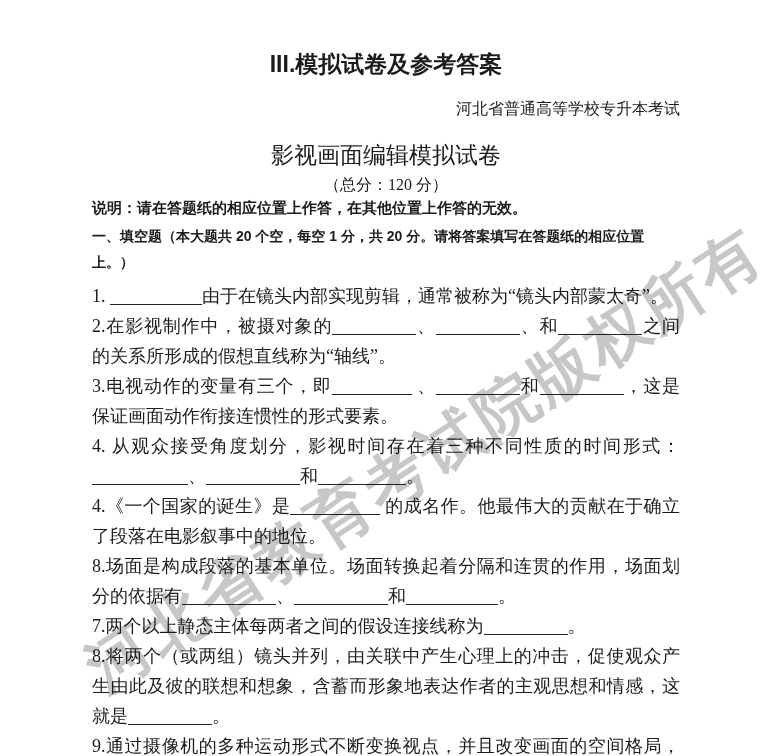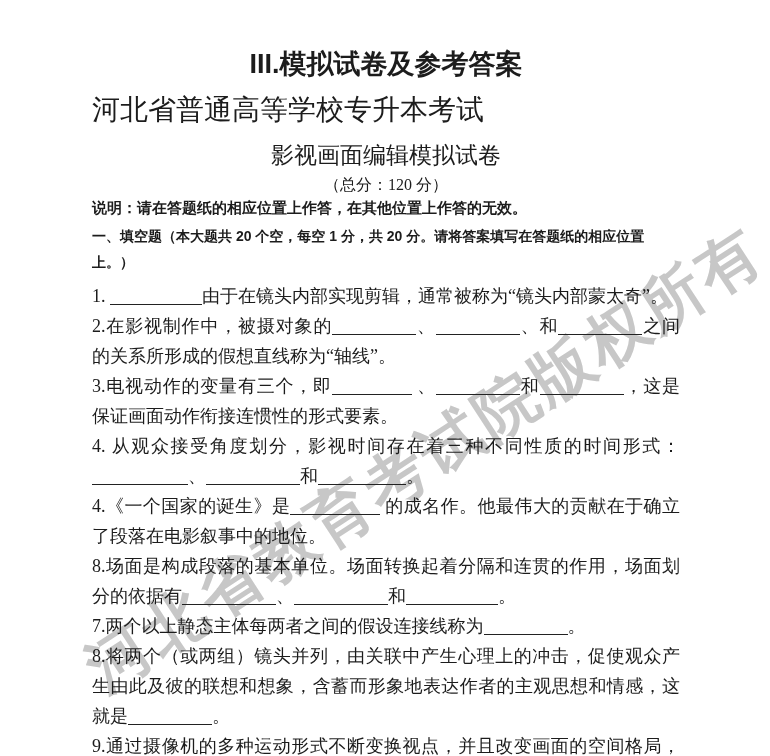--- a/index.html
+++ b/index.html
@@ -31,29 +31,29 @@
   }
   .content {
     position: relative;
     z-index: 1;
     padding: 50px 90px 0 92px;
   }
   .main-title {
     text-align: center;
     font-family: "Liberation Sans", "DejaVu Sans", sans-serif;
     font-weight: bold;
-    font-size: 27px;
+    font-size: 23px;
     line-height: 28px;
     margin-bottom: 17px;
   }
   .exam-title {
-    text-align: left;
-    font-family: Liberation Serif, serif;
+    text-align: right;
+    font-family: Liberation Mono, monospace;
     font-weight: normal;
-    font-size: 28px;
+    font-size: 16px;
     line-height: 30px;
     margin-bottom: 16px;
   }
   .paper-title {
     text-align: center;
     font-family: "Liberation Sans", "DejaVu Sans", sans-serif;
     font-weight: normal;
     font-size: 23px;
     line-height: 28px;
     margin-bottom: 4px;

